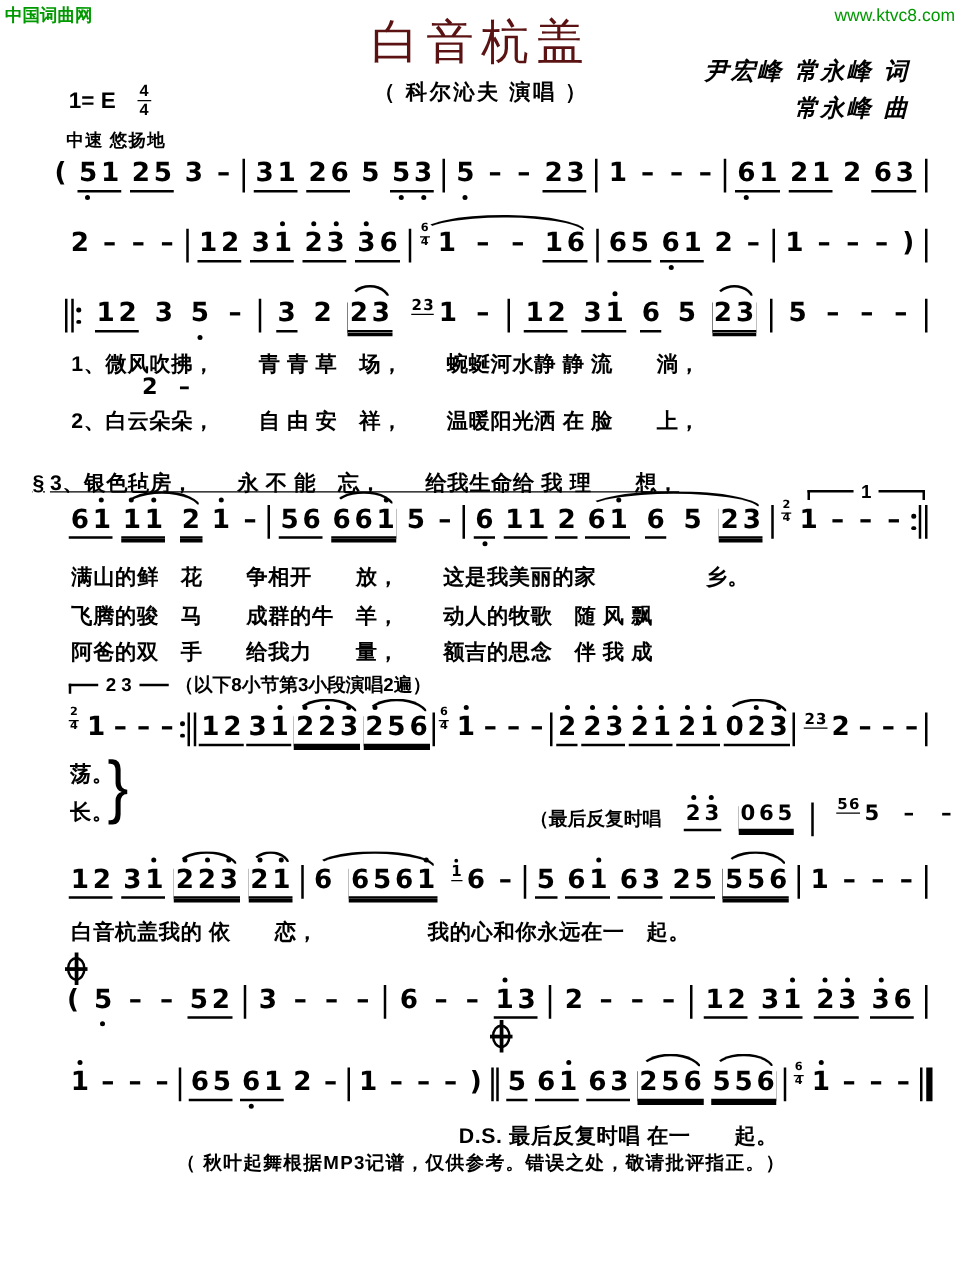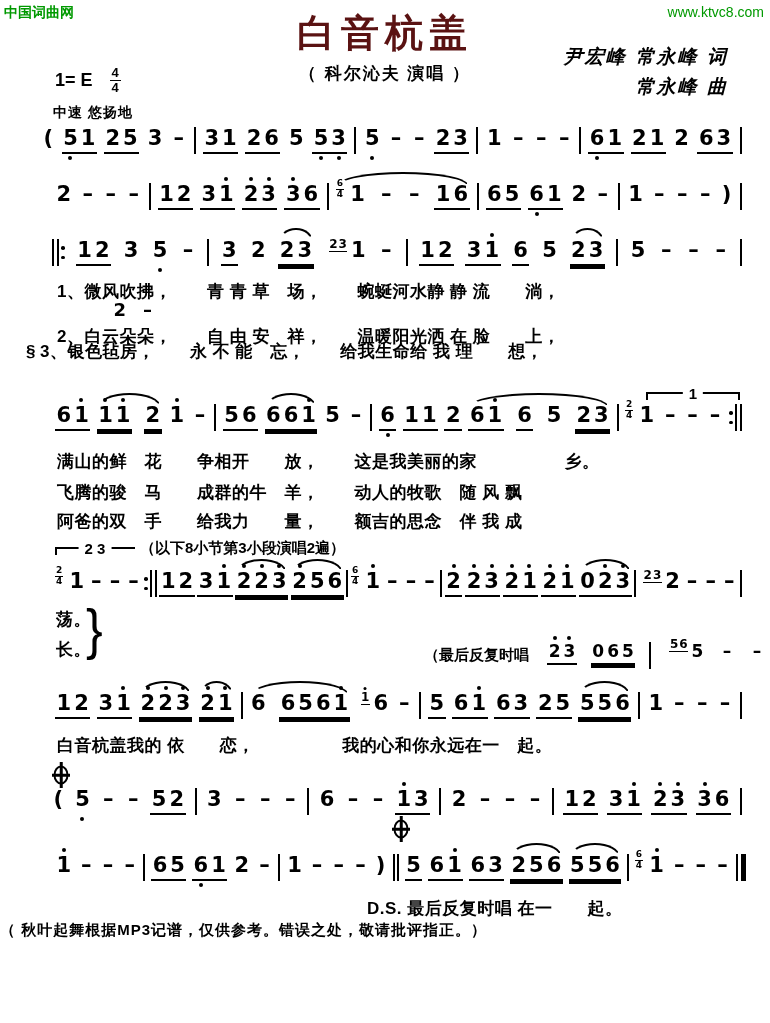--- a/index.html
+++ b/index.html
@@ -3,21 +3,21 @@
 <meta charset="utf-8">
 <style>
   html,body{margin:0;padding:0;background:#fff;}
   .sheet{position:relative;width:770px;height:942px;background:#fff;overflow:hidden;
          font-family:"Liberation Sans",sans-serif;color:#000;}
 
   
   .site-tl{position:absolute;top:4px;left:4px;font-size:14px;font-weight:bold;}
   .site-tr{position:absolute;top:4px;right:6px;font-size:14px;}
   .title{position:absolute;top:8px;left:0;right:0;margin:0;text-align:center;
-         font-size:38px;font-weight:bold;letter-spacing:6px;}
+         font-size:38px;font-weight:normal;letter-spacing:6px;}
   .subtitle{position:absolute;top:62px;left:0;right:0;text-align:center;
             font-size:17px;font-weight:bold;letter-spacing:2px;}
   .credit{position:absolute;right:42px;font-size:19px;font-weight:bold;
           font-family:"DejaVu Serif",serif;font-style:italic;letter-spacing:2px;}
   .c1{top:44px;} .c2{top:74px;}
   .keysig{position:absolute;top:66px;left:55px;font-size:18px;font-weight:bold;
           display:flex;align-items:center;gap:17px;}
   .hfrac{display:inline-flex;flex-direction:column;align-items:center;font-size:13px;line-height:1.05;}
   .hfrac .num{border-bottom:1.5px solid #000;padding:0 2px;}
   .tempo{position:absolute;top:104px;left:53px;font-size:14px;font-weight:bold;letter-spacing:1px;}
@@ -71,21 +71,21 @@
   .ebracket .lbl{position:absolute;top:-10px;left:50%;transform:translateX(-50%);
        background:#fff;padding:0 6px;font-size:15px;font-weight:bold;line-height:19px;white-space:pre;}
 
   
   .coda{position:absolute;width:18px;height:26px;}
   .coda .ring{position:absolute;left:50%;top:50%;transform:translate(-50%,-50%);
        width:11px;height:15px;border:2.5px solid #000;border-radius:50%;}
   .coda .vline{position:absolute;left:50%;top:0;transform:translateX(-50%);width:2.5px;height:26px;background:#000;}
   .coda .hline{position:absolute;top:50%;left:0;right:0;height:2.5px;transform:translateY(-50%);background:#000;}
 
-  .footer{position:absolute;top:921px;left:0;right:0;text-align:left;
+  .footer{position:absolute;top:921px;left:0;right:0;text-align:center;
           font-size:15px;font-weight:bold;letter-spacing:1px;}
   .wm{position:absolute;top:986px;right:6px;font-family:"DejaVu Sans Mono",monospace;
       font-weight:bold;font-size:27px;letter-spacing:0;}
 </style>
 </head>
 <body>
 
 <div class="sheet">
 
   <div class="site-tl" style="color: rgb(0, 153, 0);">中国词曲网</div>
@@ -1186,21 +1186,21 @@
           <span class="ch">2</span>
         </span>
       </span>
       <span class="tk">
         <span class="body">
           <span class="ch dash">–</span>
         </span>
       </span>
     </div>
   <div class="lyric" style="top:325px;left:57px;">2、白云朵朵，　　自 由 安　祥，　　温暖阳光洒 在 脸　　上，</div>
-  <div class="lyric" style="top:340px;left:26px;"><span class="segno">§</span><span>3、银色毡房，　　永 不 能　忘，　　给我生命给 我 理　　想，</span></div>
+  <div class="lyric" style="top:375px;left:26px;text-decoration:underline;"><span class="segno">§</span><span>3、银色毡房，　　永 不 能　忘，　　给我生命给 我 理　　想，</span></div>
 
   <div class="ebracket" style="top:392px;left:646px;width:94px;">
     <span class="lbl">1</span>
   </div>
 
   <div class="lyric" style="top:450px;left:57px;">满山的鲜　花　　争相开　　放，　　这是我美丽的家　　　　　乡。</div>
   <div class="lyric" style="top:481px;left:57px;">飞腾的骏　马　　成群的牛　羊，　　动人的牧歌　随 风 飘</div>
   <div class="lyric" style="top:510px;left:57px;">阿爸的双　手　　给我力　　量，　　额吉的思念　伴 我 成</div>
 
   <div class="ebracket no-right" style="top:547px;left:55px;width:80px;">

